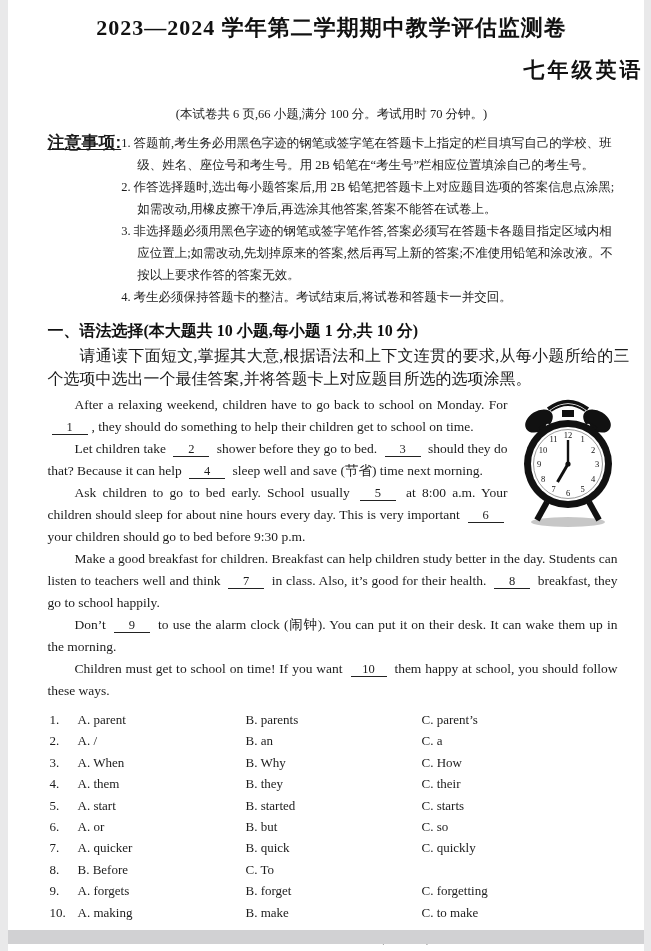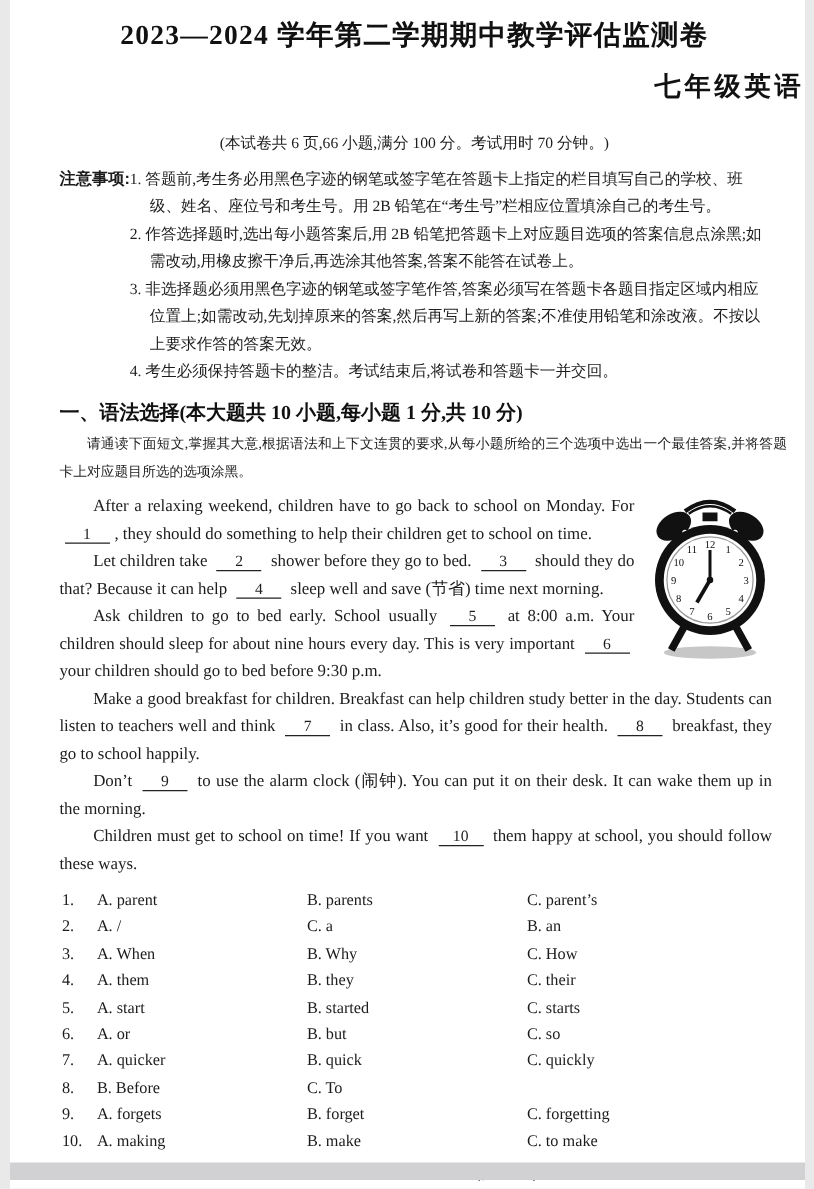--- a/index.html
+++ b/index.html
@@ -36,34 +36,34 @@
   }
   
   .notice {
     display:flex;
     margin:9px 26px 0 28px;
     font-size:12.5px; line-height:22px;
   }
   .notice-label {
     flex:none;
     font-family:"Liberation Sans","DejaVu Sans",sans-serif;
-    font-weight:bold; font-size:13px;
+    font-weight:bold; font-size:17px;text-decoration:underline;
   }
   .notice-items { flex:1; }
   .notice-item { padding-left:16px; text-indent:-16px; }
   .notice-item .n { margin-right:3px; }
   
   .section-heading {
     margin:13px 28px 0 28px;
     font-family:Liberation Serif, serif;
     font-weight:bold; font-size:16px; line-height:20px; color:#111;
   }
   .instructions {
     margin:3px 14px 0 28px;
-    font-size:11px; line-height:23px;
+    font-size:16px; line-height:23px;
     text-indent:2em; text-align:justify;
   }
   
   .passage {
     margin:4px 26px 0 28px;
     font-size:13.5px; line-height:22px;
     text-align:justify;
   }
   .passage p { text-indent:2em; }
   .blank {
@@ -172,22 +172,22 @@
   <div class="options">
     <div class="option-row">
       <span>1.</span>
         <span>A. parent</span>
         <span>B. parents</span>
         <span>C. parent’s</span>
     </div>
     <div class="option-row">
       <span>2.</span>
         <span>A. /</span>
+        <span>B. an</span>
         <span>C. a</span>
-        <span>B. an</span>
     </div>
     <div class="option-row">
       <span>3.</span>
         <span>A. When</span>
         <span>B. Why</span>
         <span>C. How</span>
     </div>
     <div class="option-row">
       <span>4.</span>
         <span>A. them</span>

